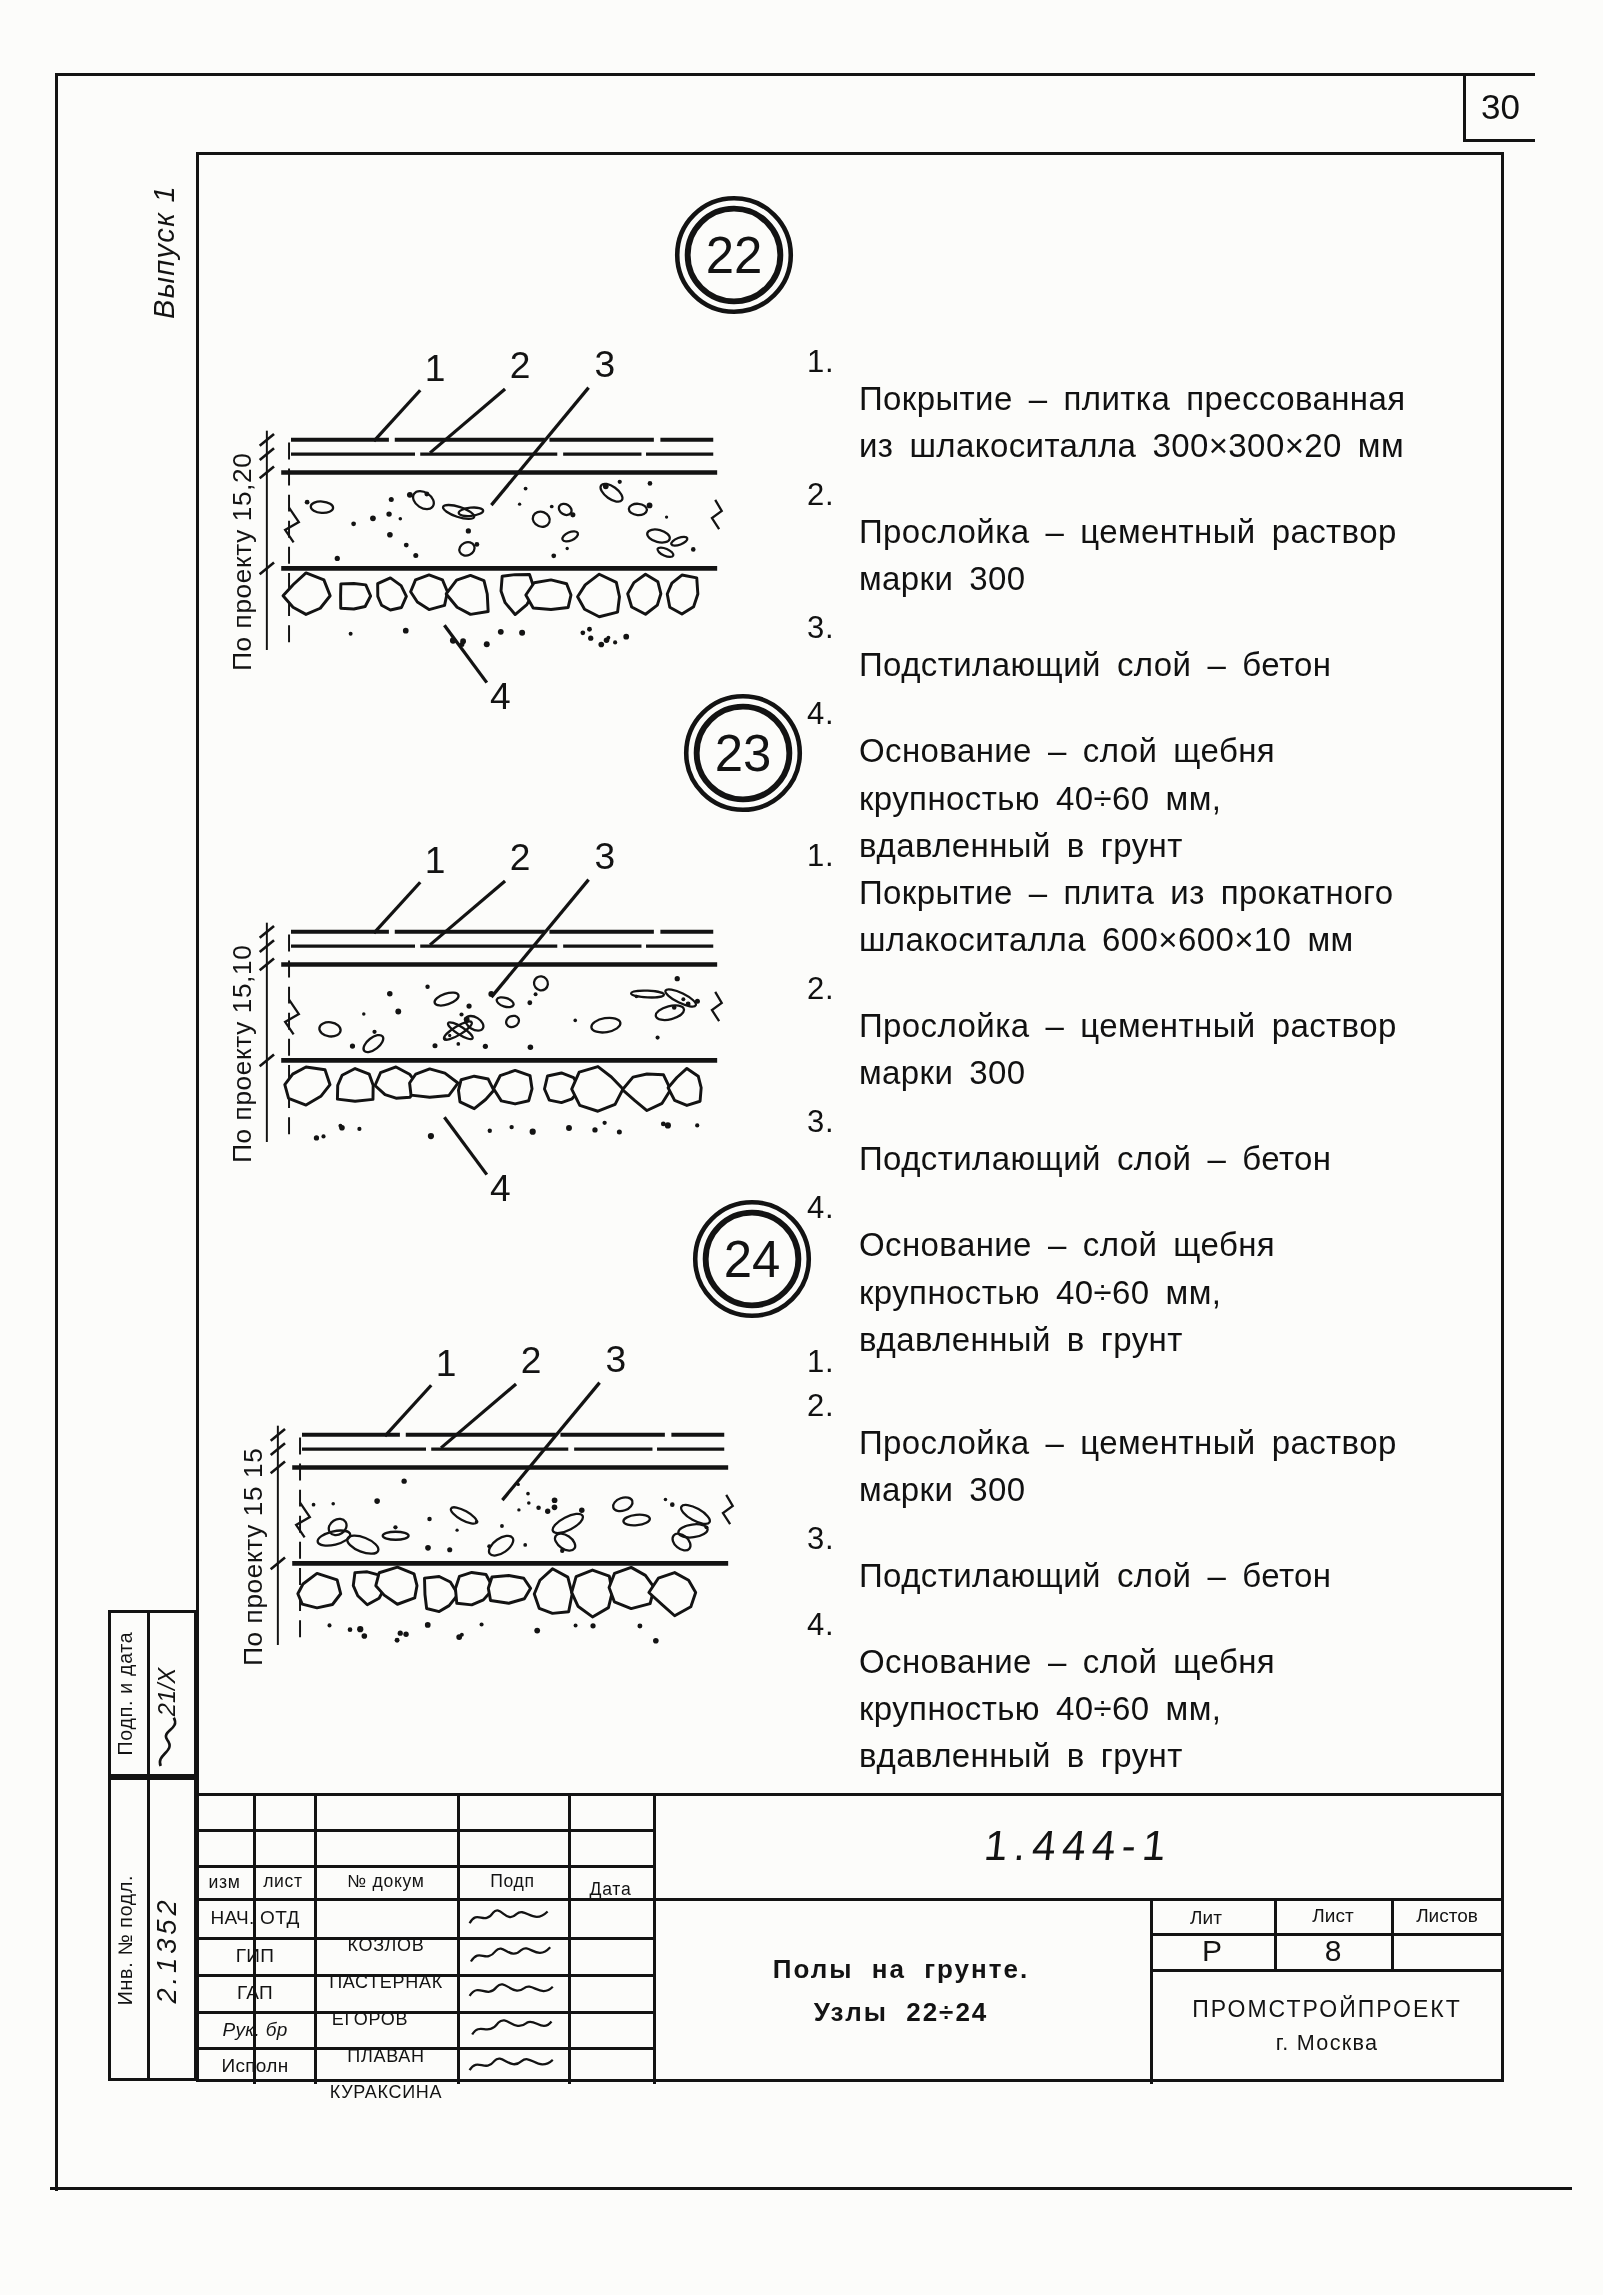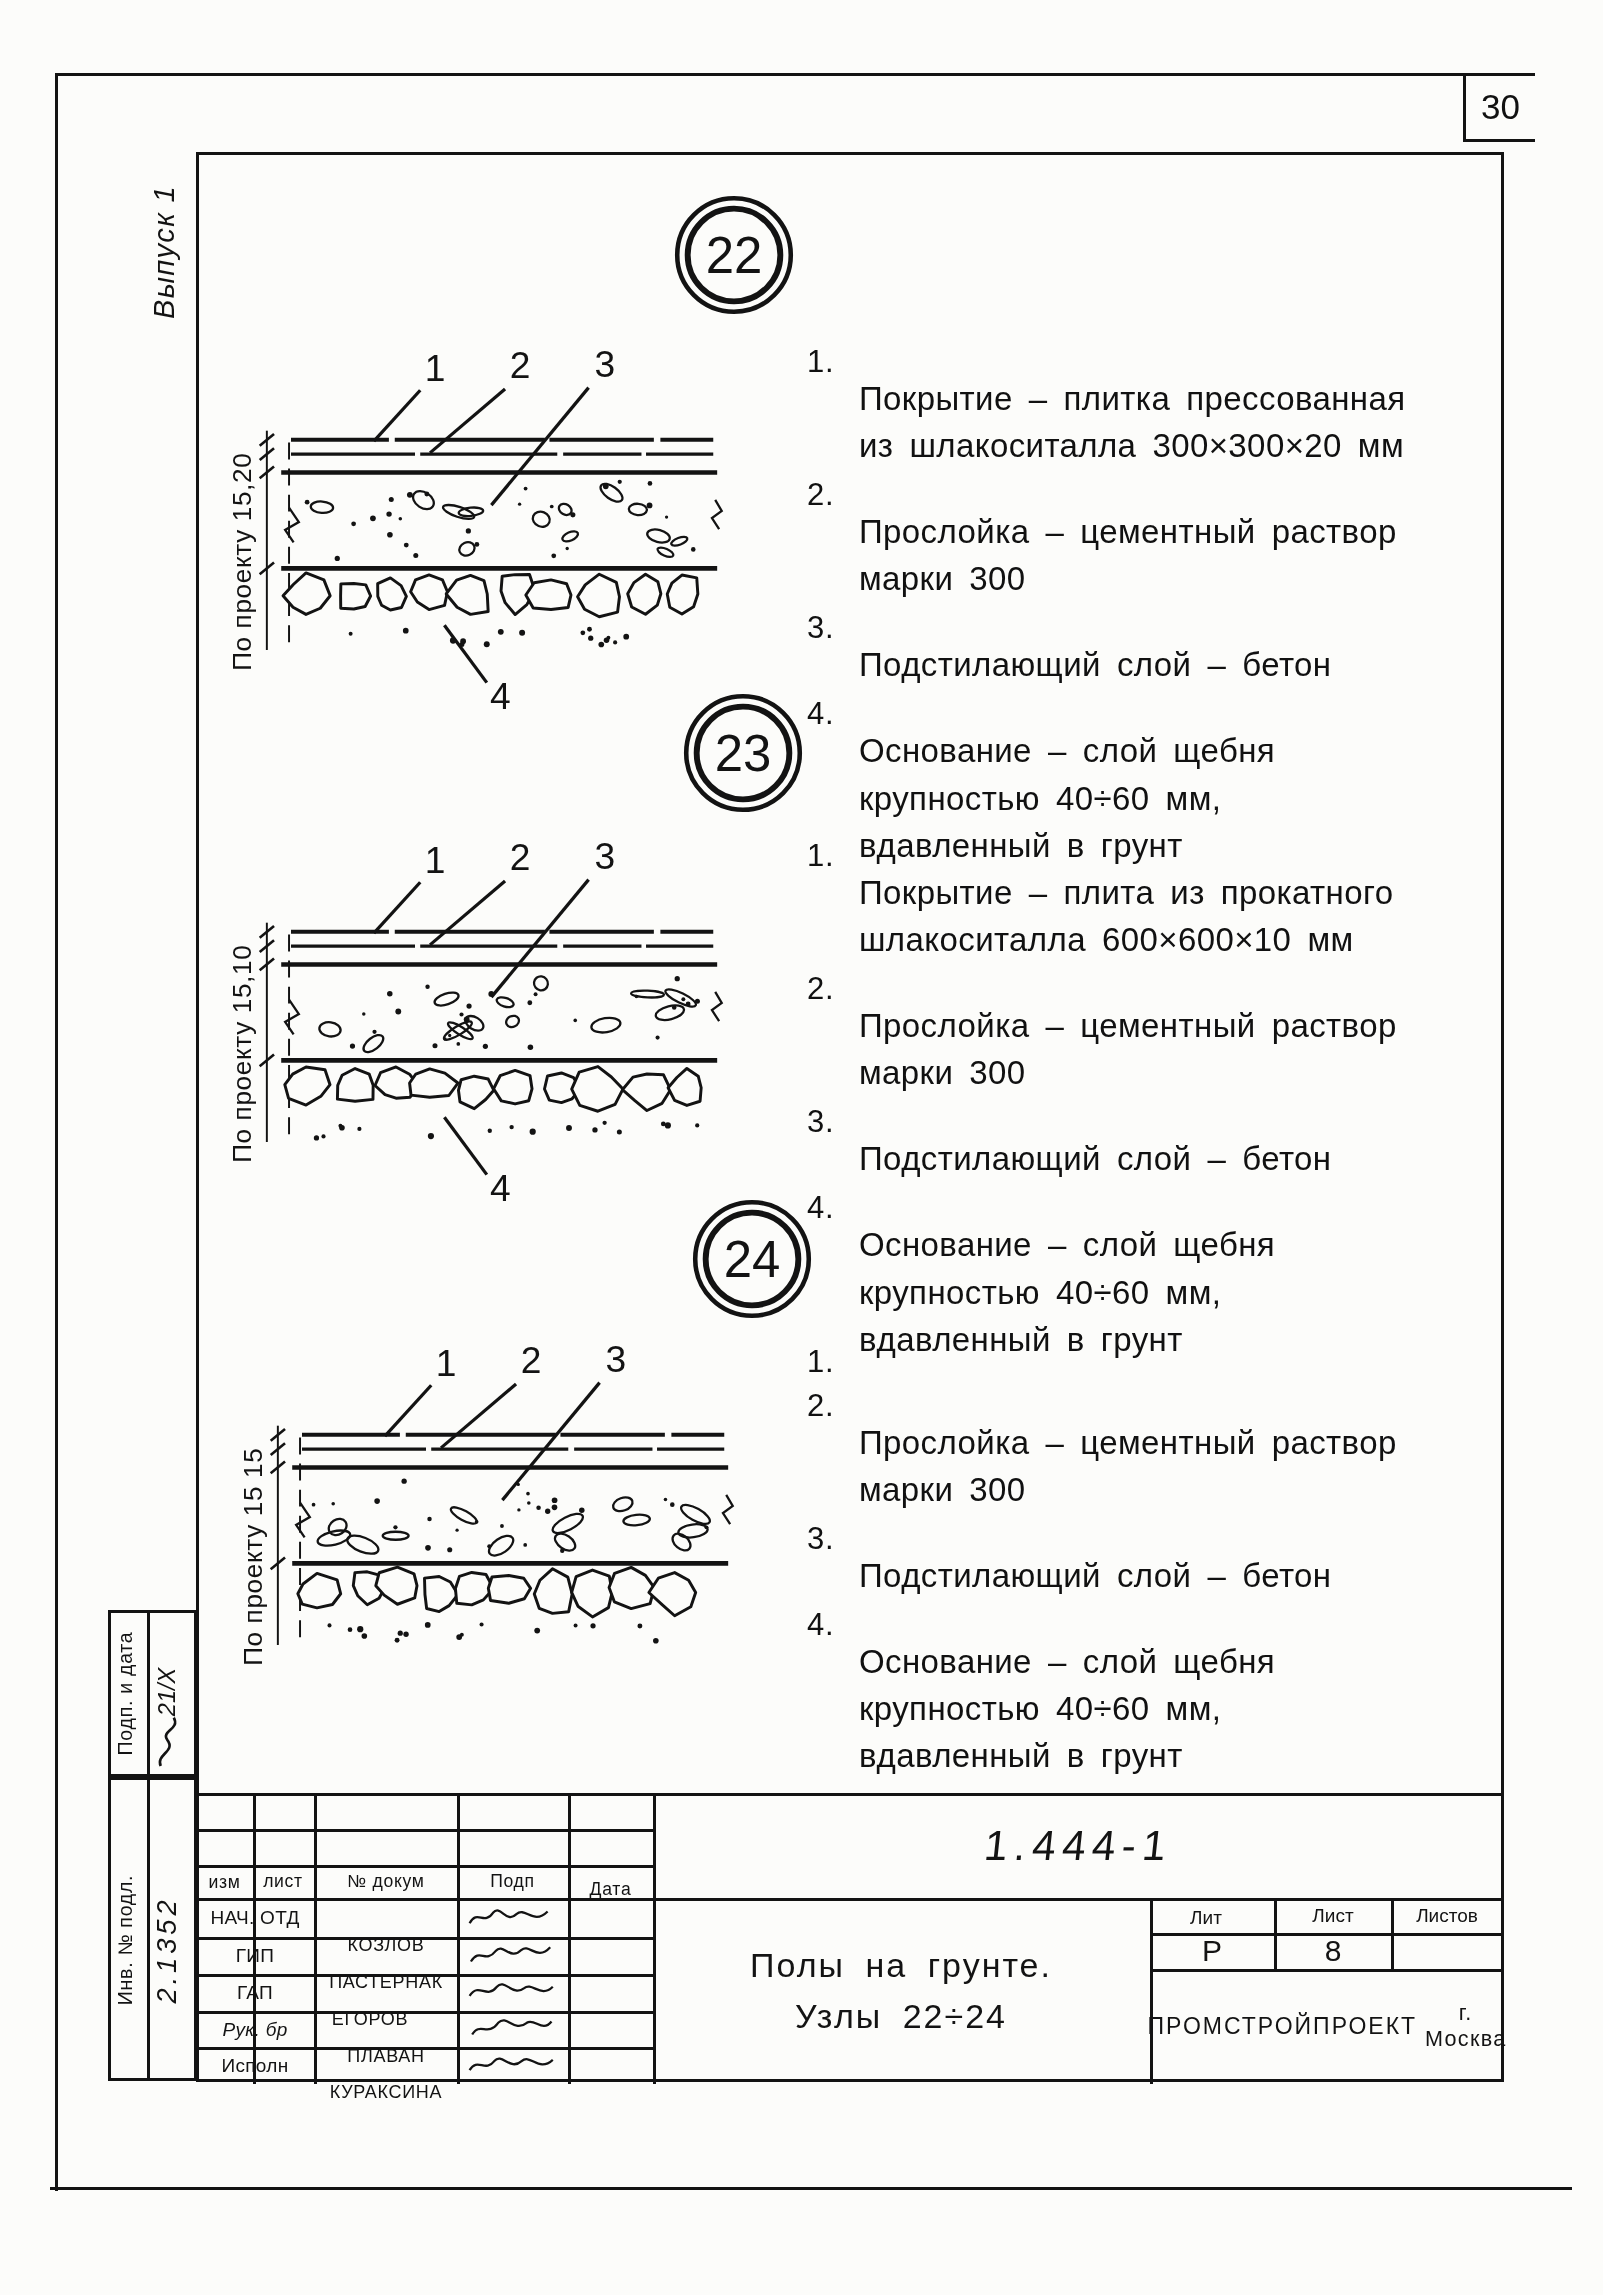--- a/index.html
+++ b/index.html
@@ -38,21 +38,21 @@
   .notes{position:absolute;width:686px;}
   .note{display:flex;margin-bottom:7.8px;}
   .nnum{width:52px;font-size:31px;letter-spacing:0.7px;}
   .ntext{width:552px;font-size:33px;line-height:1.43;letter-spacing:0.4px;word-spacing:6.5px;margin-top:31px;}
   
   .tblock{position:absolute;left:196px;top:1793px;width:1308px;height:291px;}
   .cell{position:absolute;display:flex;align-items:center;justify-content:center;
         color:#131313;text-align:center;}
   .sig{position:absolute;}
   .docnum{font-size:42px;letter-spacing:6.5px;transform:skewX(-6deg);}
-  .ttl{font-size:34px;letter-spacing:2px;word-spacing:9.1px;}
+  .ttl{font-size:26px;letter-spacing:2px;word-spacing:9.1px;font-weight:bold;}
   .hsm{font-size:17.6px;letter-spacing:0.7px;}
   .role{font-size:19px;letter-spacing:0.3px;}
   .nm{font-size:18px;letter-spacing:0.7px;margin-top:27px;}
   .lith{font-size:19px;}
   .litv{font-size:30px;}
   .org1{font-size:23px;letter-spacing:2px;}
   .org2{font-size:21.6px;letter-spacing:1.3px;}
 </style>
 </head>
 <body>
@@ -513,20 +513,20 @@
       <div class="ttl">Узлы 22÷24</div>
     </div>
 
     <div class="cell lith" style="left:954px;top:107px;width:112px;height:36px">Лит</div>
     <div class="cell lith" style="left:1078px;top:105px;width:118px;height:36px">Лист</div>
     <div class="cell lith" style="left:1195px;top:105px;width:112px;height:36px">Листов</div>
     <div class="cell litv" style="left:954px;top:140px;width:124px;height:36px">Р</div>
     <div class="cell litv" style="left:1078px;top:140px;width:118px;height:36px">8</div>
     <div class="cell litv" style="left:1195px;top:140px;width:112px;height:36px"></div>
 
-    <div class="cell" style="left:954px;top:176px;width:354px;height:114px;flex-direction:row;gap:7.8px">
+    <div class="cell" style="left:954px;top:176px;width:354px;height:114px;flex-direction:column;gap:7.8px">
       <div class="org1">ПРОМСТРОЙПРОЕКТ</div>
       <div class="org2">г. Москва</div>
     </div>
   </div>
 
 </div>
 
 
 </body></html>

